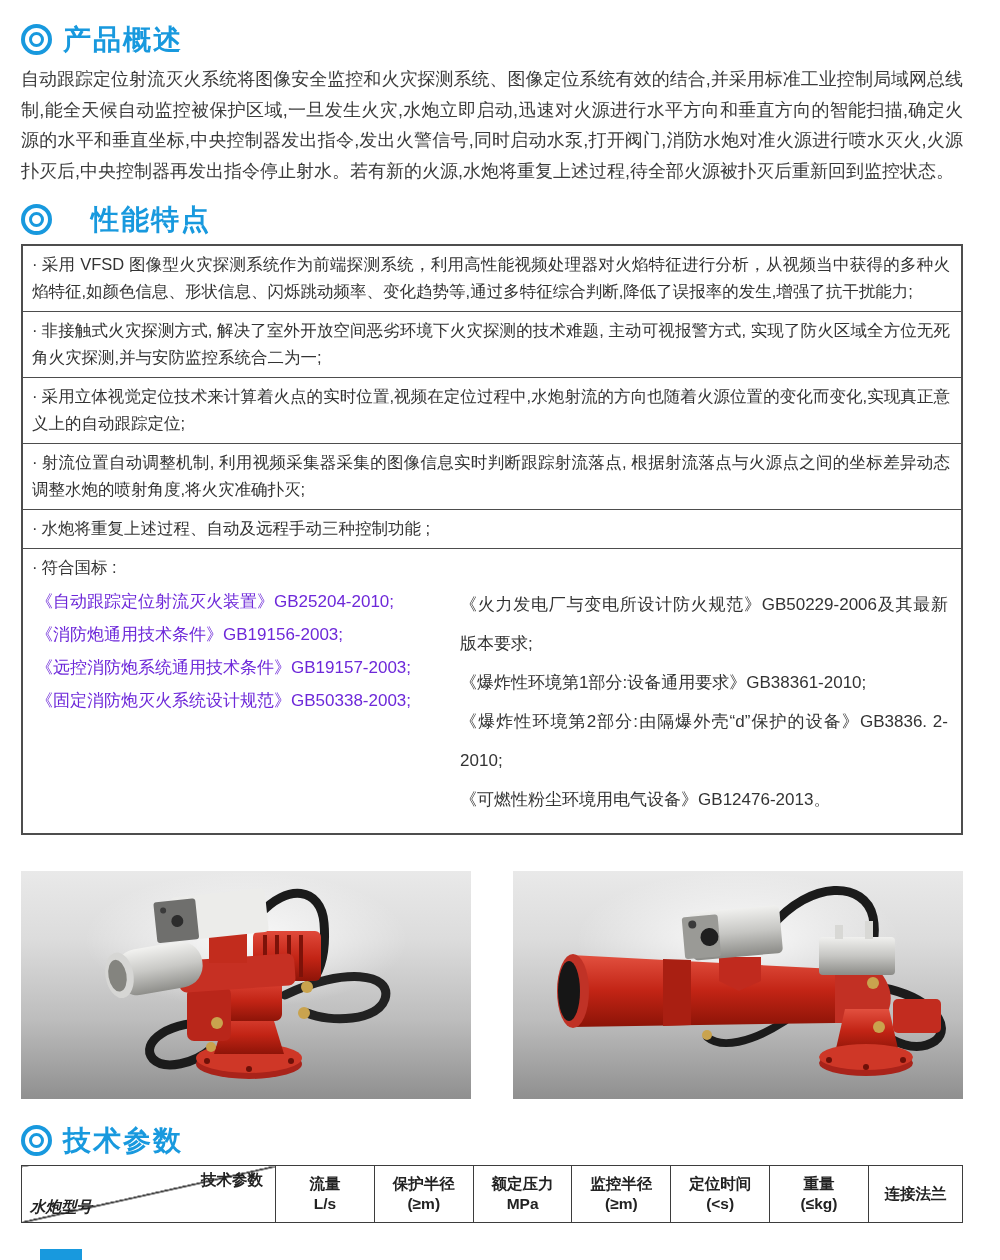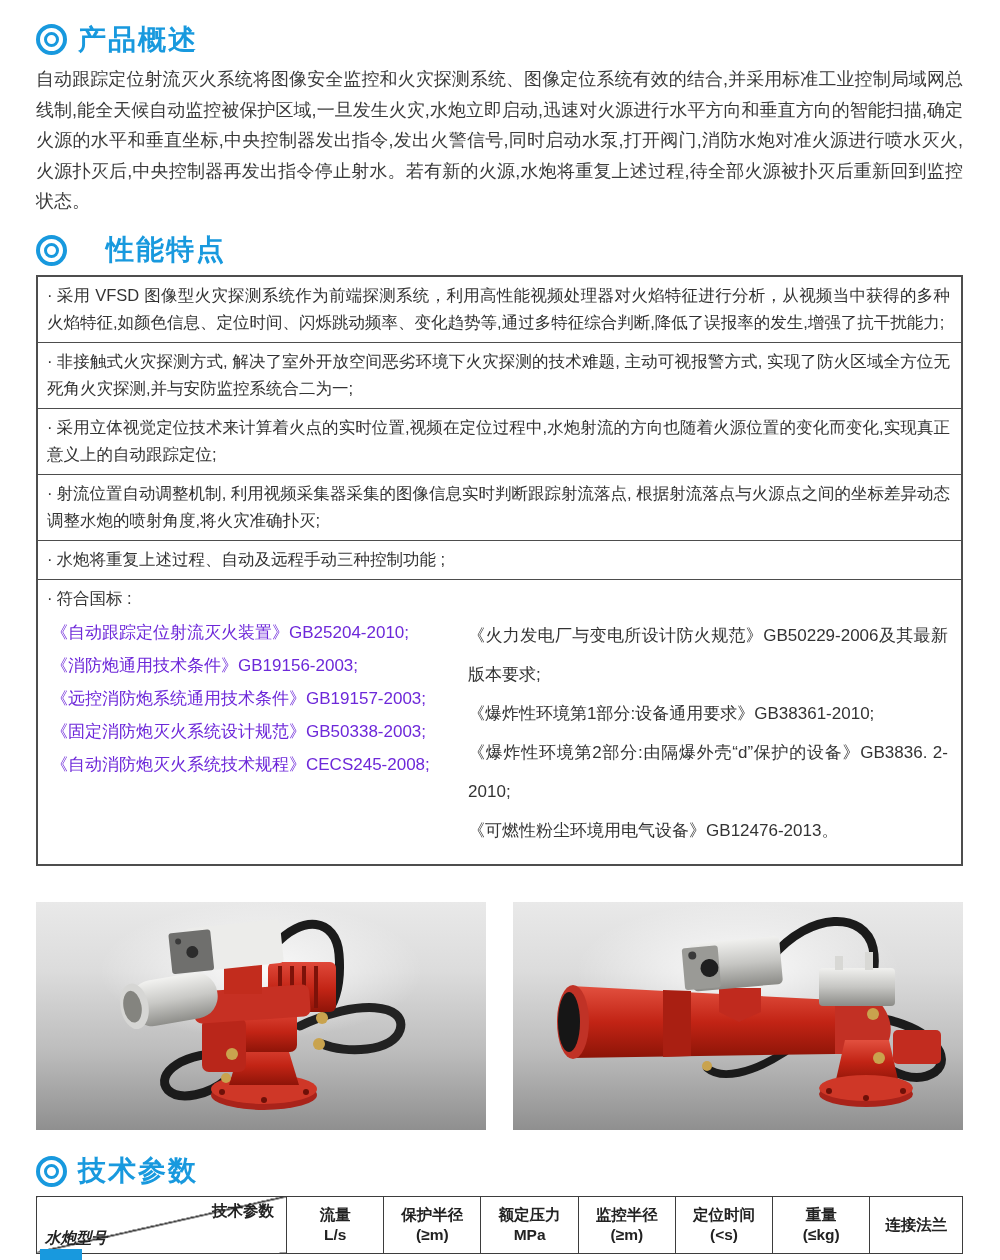--- a/index.html
+++ b/index.html
@@ -1,21 +1,21 @@
 <!DOCTYPE html>
 <html><head>
 <meta charset="utf-8">
 <style>
   html,body { margin:0; padding:0; }
   body {
     width:1000px; height:1260px; background:#ffffff;
     font-family:"Liberation Sans","DejaVu Sans",sans-serif;
     color:#333; overflow:hidden; position:relative;
   }
-  .page { box-sizing:border-box; width:1000px; height:1260px; padding:24px 37px 0 36px; position:relative; }
+  .page { box-sizing:border-box; width:1000px; height:1260px; padding:24px 37px 0 21px; position:relative; }
 
   
   .sec-head { display:flex; align-items:center; gap:11px; margin:0 0 9px 0; }
   .ring { width:23px; height:23px; border:4px solid #1899DE; border-radius:50%;
           display:flex; align-items:center; justify-content:center; flex:0 0 auto; }
   .ring-inner { width:9px; height:9px; border:3px solid #1899DE; border-radius:50%; }
   .sec-title { font-size:28px; font-weight:bold; color:#1899DE; letter-spacing:2px; line-height:1; }
 
   
   .overview-body { font-size:18px; line-height:30.5px; text-align:justify; color:#3b3b3b; margin:2px 0 14px 0; }
@@ -65,34 +65,33 @@
   </div>
   <p class="overview-body">自动跟踪定位射流灭火系统将图像安全监控和火灾探测系统、图像定位系统有效的结合,并采用标准工业控制局域网总线制,能全天候自动监控被保护区域,一旦发生火灾,水炮立即启动,迅速对火源进行水平方向和垂直方向的智能扫描,确定火源的水平和垂直坐标,中央控制器发出指令,发出火警信号,同时启动水泵,打开阀门,消防水炮对准火源进行喷水灭火,火源扑灭后,中央控制器再发出指令停止射水。若有新的火源,水炮将重复上述过程,待全部火源被扑灭后重新回到监控状态。</p>
 
   <div class="sec-head" style="margin-top:18px;gap:39px;">
     <span class="ring">
         <span class="ring-inner"></span>
       </span>
     <span class="sec-title">性能特点</span>
   </div>
   <div class="features-box" id="features-box">
-      <div class="feat-row"><span class="bullet">·</span><span>采用 VFSD 图像型火灾探测系统作为前端探测系统，利用高性能视频处理器对火焰特征进行分析，从视频当中获得的多种火焰特征,如颜色信息、定位时间、闪烁跳动频率、变化趋势等,通过多特征综合判断,降低了误报率的发生,增强了抗干扰能力;</span></div>
+      <div class="feat-row"><span class="bullet">·</span><span>采用 VFSD 图像型火灾探测系统作为前端探测系统，利用高性能视频处理器对火焰特征进行分析，从视频当中获得的多种火焰特征,如颜色信息、形状信息、闪烁跳动频率、变化趋势等,通过多特征综合判断,降低了误报率的发生,增强了抗干扰能力;</span></div>
       <div class="feat-row"><span class="bullet">·</span><span>非接触式火灾探测方式, 解决了室外开放空间恶劣环境下火灾探测的技术难题, 主动可视报警方式, 实现了防火区域全方位无死角火灾探测,并与安防监控系统合二为一;</span></div>
       <div class="feat-row"><span class="bullet">·</span><span>采用立体视觉定位技术来计算着火点的实时位置,视频在定位过程中,水炮射流的方向也随着火源位置的变化而变化,实现真正意义上的自动跟踪定位;</span></div>
       <div class="feat-row"><span class="bullet">·</span><span>射流位置自动调整机制, 利用视频采集器采集的图像信息实时判断跟踪射流落点, 根据射流落点与火源点之间的坐标差异动态调整水炮的喷射角度,将火灾准确扑灭;</span></div>
       <div class="feat-row"><span class="bullet">·</span><span>水炮将重复上述过程、自动及远程手动三种控制功能 ;</span></div>
       <div class="feat-row">
         <div><span class="bullet">·</span><span>符合国标 :</span></div>
         <div class="std-wrap">
           <div class="std-col-left">
             <div class="std-line">《自动跟踪定位射流灭火装置》GB25204-2010;</div>
             <div class="std-line">《消防炮通用技术条件》GB19156-2003;</div>
             <div class="std-line">《远控消防炮系统通用技术条件》GB19157-2003;</div>
             <div class="std-line">《固定消防炮灭火系统设计规范》GB50338-2003;</div>
-            <div class="std-line">《自动消防炮灭火系统技术规程》CECS245-2008;</div>
           </div>
           <div class="std-col-right">
             <div class="std-line">《火力发电厂与变电所设计防火规范》GB50229-2006及其最新版本要求;</div>
             <div class="std-line">《爆炸性环境第1部分:设备通用要求》GB38361-2010;</div>
             <div class="std-line">《爆炸性环境第2部分:由隔爆外壳“d”保护的设备》GB3836. 2-2010;</div>
             <div class="std-line">《可燃性粉尘环境用电气设备》GB12476-2013。</div>
           </div>
         </div>
       </div>
     </div>

